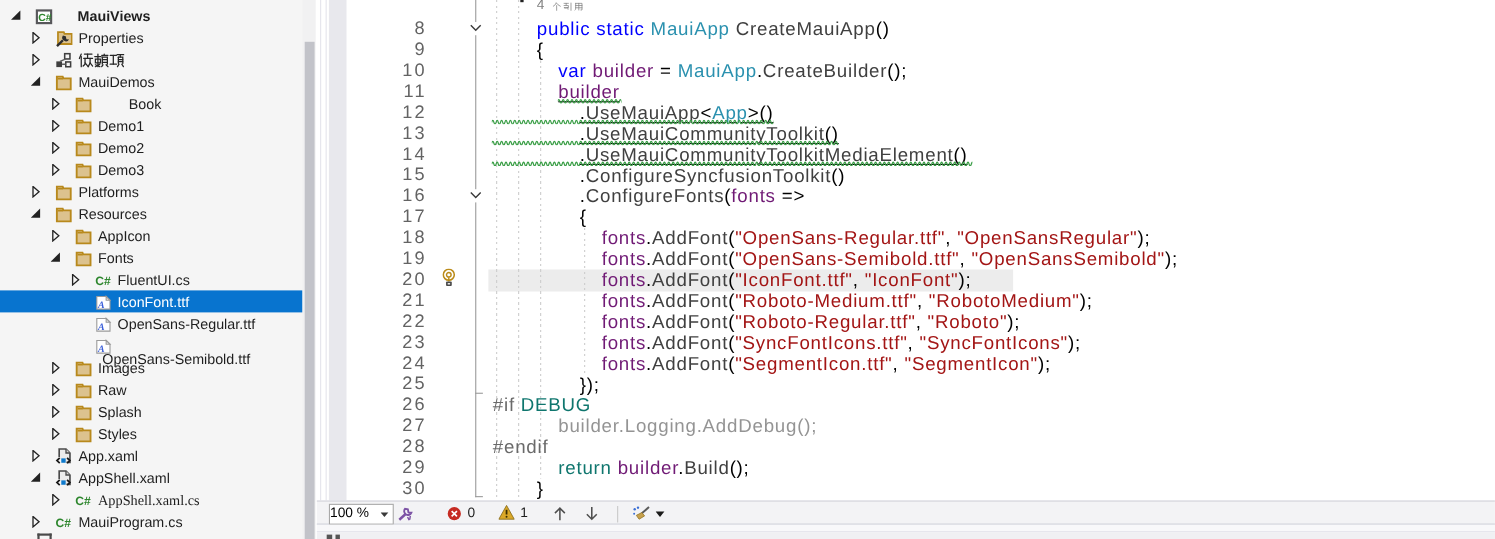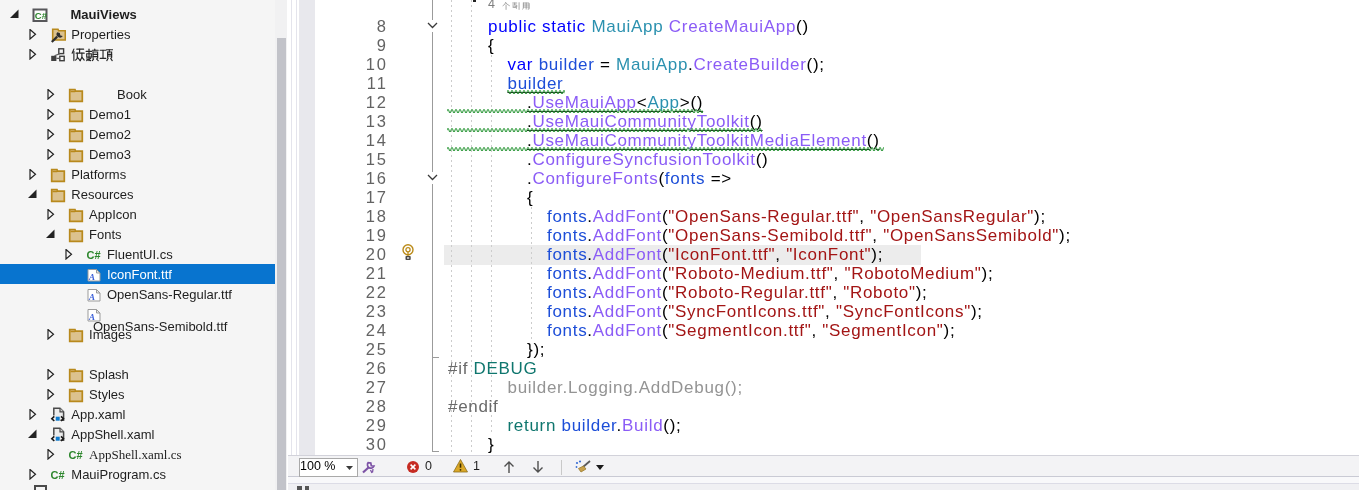--- a/index.html
+++ b/index.html
@@ -11,21 +11,21 @@
 svg{position:absolute}
 #scrltrack{position:absolute;left:275px;top:0;width:12px;height:490px;background:#f1f1f2}
 #scrlthumb{position:absolute;left:277px;top:38px;width:9px;height:452px;background:#c2c3c9}
 #vline1{position:absolute;left:291px;top:0;width:1px;height:455px;background:#e4e4ec}
 #vline2{position:absolute;left:296px;top:0;width:1px;height:455px;background:#e4e4ec}
 #indmargin{position:absolute;left:299px;top:0;width:16px;height:455px;background:#e8e8ed}
 .lnum{position:absolute;width:43px;text-align:right;font-size:16.5px;line-height:19px;color:#636363;letter-spacing:2px}
 .guide{position:absolute;width:1px;background:repeating-linear-gradient(to bottom,#cccccc 0 2px,transparent 2px 5px)}
 .foldline{position:absolute;left:432px;width:1px;background:#9b9b9b}
 .cline{position:absolute;height:19px;font-size:17px;line-height:19px;letter-spacing:0.7px;white-space:pre;color:#000}
-.k{color:#0000fe}.t{color:#2b91af}.m{color:#8b5cf6}.lv{color:#1d4ed8}
+.k{color:#0000fe}.t{color:#2b91af}.m{color:#404040}.lv{color:#701a75}
 .s{color:#a31515}.gy{color:#949494}.pp{color:#6a6a6a}.ret{color:#0f766e}
 .ul{text-decoration:underline;text-decoration-thickness:1px;text-underline-offset:3px}
 #curline{position:absolute;left:444px;top:245px;width:477px;height:20px;background:#ececec}
 #botbar{position:absolute;left:288px;top:455px;width:1071px;height:22px;background:#f3f3f5;border-top:1px solid #d2d2da;border-bottom:1px solid #c9cad4}
 #combo{position:absolute;left:11px;top:2px;width:59px;height:19px;background:#fff;border:1px solid #a9a9a9;font-size:12.5px;color:#000000}
 .bbt{position:absolute;top:3px;font-size:12.5px;color:#1e1e1e}
 </style></head><body>
 
 <div id="tree">
 <div class="trow" style="top:4px">
@@ -92,20 +92,30 @@
         <path d="M6.5 1.5 H12" stroke="#262626" stroke-width="1.0" fill="none" stroke-linecap="round"></path>
         <path d="M9 1.5 V3.5" stroke="#262626" stroke-width="1.0" fill="none" stroke-linecap="round"></path>
         <path d="M7.5 3.5 H11 V8.5" stroke="#262626" stroke-width="1.0" fill="none" stroke-linecap="round"></path>
         <path d="M7.5 5.5 H11" stroke="#262626" stroke-width="1.0" fill="none" stroke-linecap="round"></path>
         <path d="M7.5 7 H11" stroke="#262626" stroke-width="1.0" fill="none" stroke-linecap="round"></path>
         <path d="M7.5 3.5 V8.5" stroke="#262626" stroke-width="1.0" fill="none" stroke-linecap="round"></path>
         <path d="M8 9 L6.8 11" stroke="#262626" stroke-width="1.0" fill="none" stroke-linecap="round"></path>
         <path d="M10.2 9 L11.5 11" stroke="#262626" stroke-width="1.0" fill="none" stroke-linecap="round"></path>
       </svg>
     </div>
+<div class="trow" style="top:64px">
+      <svg style="left:28px;top:5px" width="10" height="10">
+        <polygon points="8.5,0.5 8.5,9 0,9" fill="#222"></polygon>
+      </svg>
+      <svg style="left:50px;top:3px" width="16" height="16">
+        <path d="M1.7 2.7 H7 L7.6 4.2 H14.3 V14.3 H1.7 Z" fill="#dcc28e" stroke="#b8891c" stroke-width="1.7"></path>
+        <path d="M2.5 4.6 H7.2" stroke="#b8891c" stroke-width="1.3" fill="none"></path>
+      </svg>
+      <div class="lbl" style="left:71.3px;">MauiDemos</div>
+    </div>
 <div class="trow" style="top:84px">
       <svg style="left:46px;top:5px" width="10" height="11">
         <polygon points="2,0.5 7.5,5.25 2,10" fill="none" stroke="#222" stroke-width="1.2"></polygon>
       </svg>
       <svg style="left:68px;top:3px" width="16" height="16">
         <path d="M1.7 2.7 H7 L7.6 4.2 H14.3 V14.3 H1.7 Z" fill="#dcc28e" stroke="#b8891c" stroke-width="1.7"></path>
         <path d="M2.5 4.6 H7.2" stroke="#b8891c" stroke-width="1.3" fill="none"></path>
       </svg>
       <div class="lbl" style="left:89.1px;margin-left:28px;">Book</div>
     </div>
@@ -214,20 +224,30 @@
     </div>
 <div class="trow" style="top:324px">
       <svg style="left:46px;top:5px" width="10" height="11">
         <polygon points="2,0.5 7.5,5.25 2,10" fill="none" stroke="#222" stroke-width="1.2"></polygon>
       </svg>
       <svg style="left:68px;top:3px" width="16" height="16">
         <path d="M1.7 2.7 H7 L7.6 4.2 H14.3 V14.3 H1.7 Z" fill="#dcc28e" stroke="#b8891c" stroke-width="1.7"></path>
         <path d="M2.5 4.6 H7.2" stroke="#b8891c" stroke-width="1.3" fill="none"></path>
       </svg>
       <div class="lbl" style="left:89.1px;">Images</div>
+    </div>
+<div class="trow" style="top:344px">
+      <svg style="left:46px;top:5px" width="10" height="11">
+        <polygon points="2,0.5 7.5,5.25 2,10" fill="none" stroke="#222" stroke-width="1.2"></polygon>
+      </svg>
+      <svg style="left:68px;top:3px" width="16" height="16">
+        <path d="M1.7 2.7 H7 L7.6 4.2 H14.3 V14.3 H1.7 Z" fill="#dcc28e" stroke="#b8891c" stroke-width="1.7"></path>
+        <path d="M2.5 4.6 H7.2" stroke="#b8891c" stroke-width="1.3" fill="none"></path>
+      </svg>
+      <div class="lbl" style="left:89.1px;">Raw</div>
     </div>
 <div class="trow" style="top:364px">
       <svg style="left:46px;top:5px" width="10" height="11">
         <polygon points="2,0.5 7.5,5.25 2,10" fill="none" stroke="#222" stroke-width="1.2"></polygon>
       </svg>
       <svg style="left:68px;top:3px" width="16" height="16">
         <path d="M1.7 2.7 H7 L7.6 4.2 H14.3 V14.3 H1.7 Z" fill="#dcc28e" stroke="#b8891c" stroke-width="1.7"></path>
         <path d="M2.5 4.6 H7.2" stroke="#b8891c" stroke-width="1.3" fill="none"></path>
       </svg>
       <div class="lbl" style="left:89.1px;">Splash</div>

